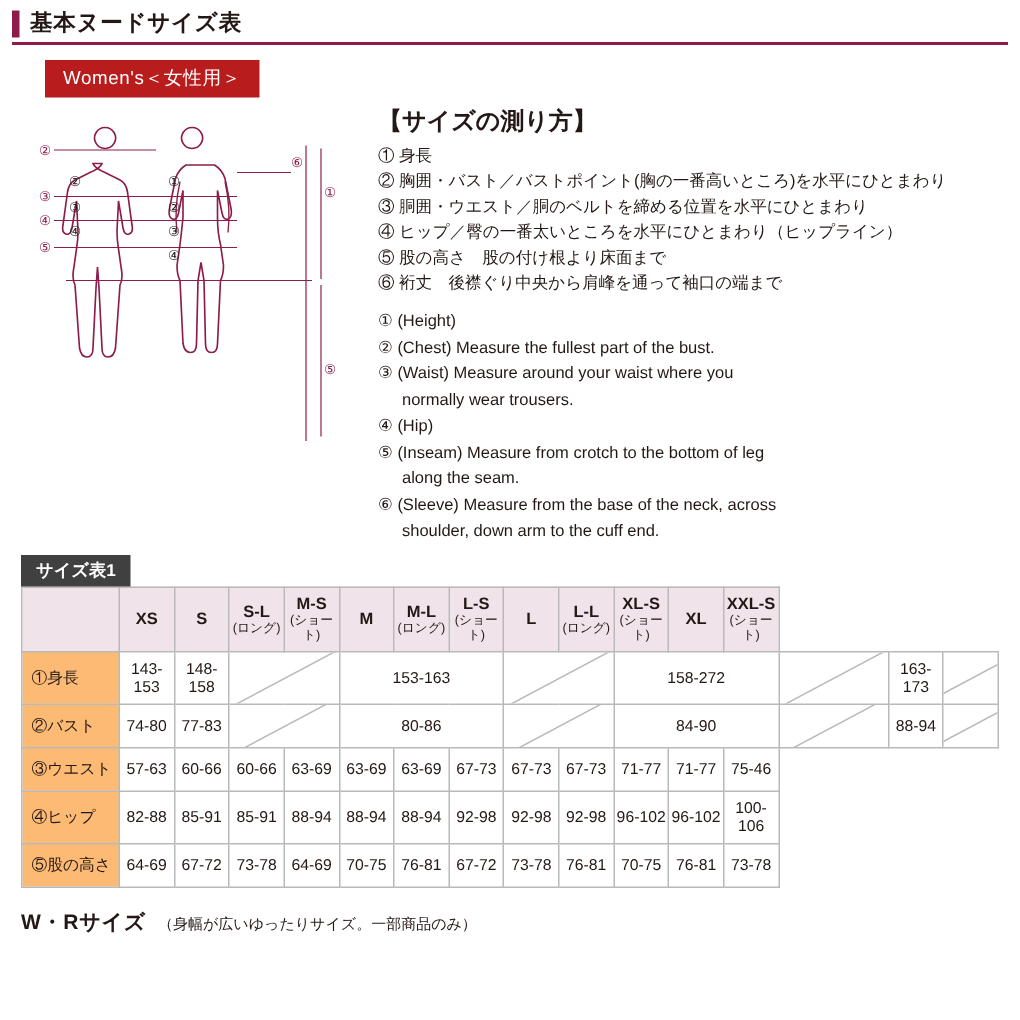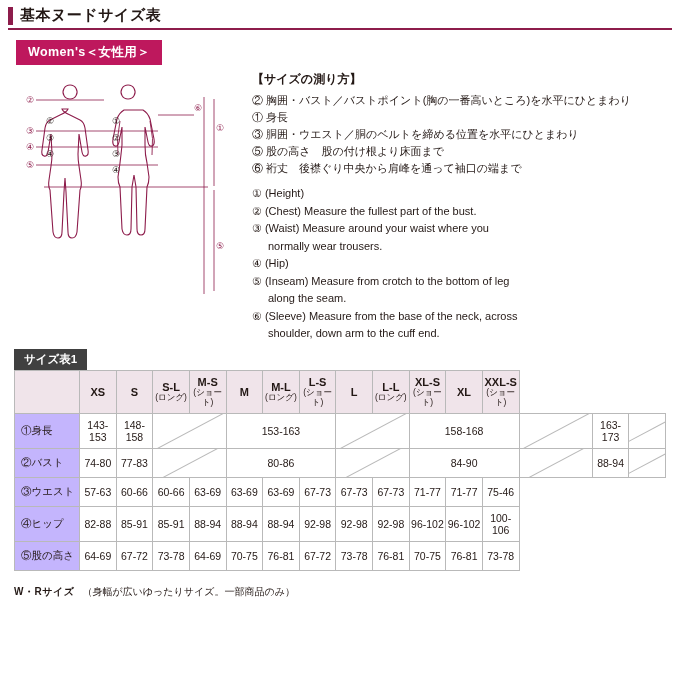--- a/index.html
+++ b/index.html
@@ -19,31 +19,31 @@
     border-bottom:2px solid #8d1c4b;
     padding-bottom:3px;
   }
   .title-bar .bar{
     width:5px;height:18px;background:#8d1c4b;margin-right:7px;
   }
   .title-bar .txt{font-size:15px;font-weight:bold;letter-spacing:.5px;color:#231815;font-family:Liberation Serif, serif;}
 
   
   .tag{
-    display:inline-block;background:#be185d;color:#fff;
-    font-size:12.5px;font-weight:bold;
-    padding:4px 12px;margin:10px 0 0 16px;
+    display:inline-block;background:#b91c1c;color:#fff;
+    font-size:12.5px;font-weight:normal;
+    padding:4px 12px;margin:10px 0 0 30px;
     letter-spacing:.4px;
   }
 
   .upper{display:flex;margin:4px 8px 0 8px;}
   .figure-col{width:240px;position:relative;height:235px;}
   .howto-col{flex:1;padding-left:4px;}
 
-  .howto-title{font-size:12px;font-weight:bold;margin:2px 0 4px 0;}
+  .howto-title{font-size:16px;font-weight:bold;margin:2px 0 4px 0;}
   .howto-list{font-size:11px;line-height:1.55;margin:0;}
   .howto-list div{white-space:nowrap;}
   .howto-en{font-size:11px;line-height:1.5;margin-top:8px;}
   .howto-en div{margin-bottom:1px;}
   .howto-en .ind{padding-left:16px;}
 
   
   .figsvg{position:absolute;left:0;top:0;}
 
   
@@ -68,33 +68,33 @@
     height:18px;
   }
   table.sz thead th{
     background:#f0e4ea;
     font-weight:bold;
     font-size:11px;
     line-height:1.15;
   }
   table.sz thead th .sub{font-size:8.5px;font-weight:normal;display:block;}
   table.sz tbody td:first-child{
-    background:#c4b5fd;text-align:left;padding-left:6px;font-size:10.5px;
+    background:#fdba74;text-align:left;padding-left:6px;font-size:10.5px;
   }
   td.slash{position:relative;overflow:hidden;}
   td.slash::after{
     content:"";position:absolute;left:-10%;top:50%;width:120%;height:1px;
     background:#b9b9b9;transform:rotate(-28deg);
   }
   .col-lbl{width:64px;}
   .notes{font-size:10.5px;margin:10px 16px 0 16px;line-height:1.6;}
 
   
   .wr-head{display:flex;align-items:baseline;margin:14px 0 4px 14px;}
-  .wr-head .t{font-size:10px;font-weight:bold;letter-spacing:.5px;text-align:right;}
+  .wr-head .t{font-size:14px;font-weight:bold;letter-spacing:.5px;text-align:right;}
   .wr-head .s{font-size:10px;margin-left:8px;}
 </style>
 </head>
 <body>
 
 <div class="page">
 
   
   <div class="title-bar">
     <span class="bar"></span>
@@ -153,23 +153,24 @@
           <text x="38" y="55">②</text>
           <text x="38" y="72">③</text>
           <text x="38" y="88">④</text>
         </g>
       </svg>
     </div>
 
     <div class="howto-col">
       <div class="howto-title">【サイズの測り方】</div>
       <div class="howto-list">
+        <div>① 身長</div>
         <div>② 胸囲・バスト／バストポイント(胸の一番高いところ)を水平にひとまわり</div>
-        <div>① 身長</div>
         <div>③ 胴囲・ウエスト／胴のベルトを締める位置を水平にひとまわり</div>
+        <div>④ ヒップ／臀の一番太いところを水平にひとまわり（ヒップライン）</div>
         <div>⑤ 股の高さ　股の付け根より床面まで</div>
         <div>⑥ 裄丈　後襟ぐり中央から肩峰を通って袖口の端まで</div>
       </div>
       <div class="howto-en">
         <div>① (Height)</div>
         <div>② (Chest) Measure the fullest part of the bust.</div>
         <div>③ (Waist) Measure around your waist where you</div>
         <div class="ind">normally wear trousers.</div>
         <div>④ (Hip)</div>
         <div>⑤ (Inseam) Measure from crotch to the bottom of leg</div>
@@ -202,21 +203,21 @@
     </thead>
     <tbody>
 
       <tr>
         <td>①身長</td>
         <td>143-153</td>
         <td>148-158</td>
         <td class="slash" colspan="2"></td>
         <td colspan="3">153-163</td>
         <td class="slash" colspan="2"></td>
-        <td colspan="3">158-168</td>
+        <td colspan="3">158-272</td>
         <td class="slash" colspan="2"></td>
         <td>163-173</td>
         <td class="slash"></td>
       </tr>
 
       <tr>
         <td>②バスト</td>
         <td>74-80</td>
         <td>77-83</td>
         <td class="slash" colspan="2"></td>

